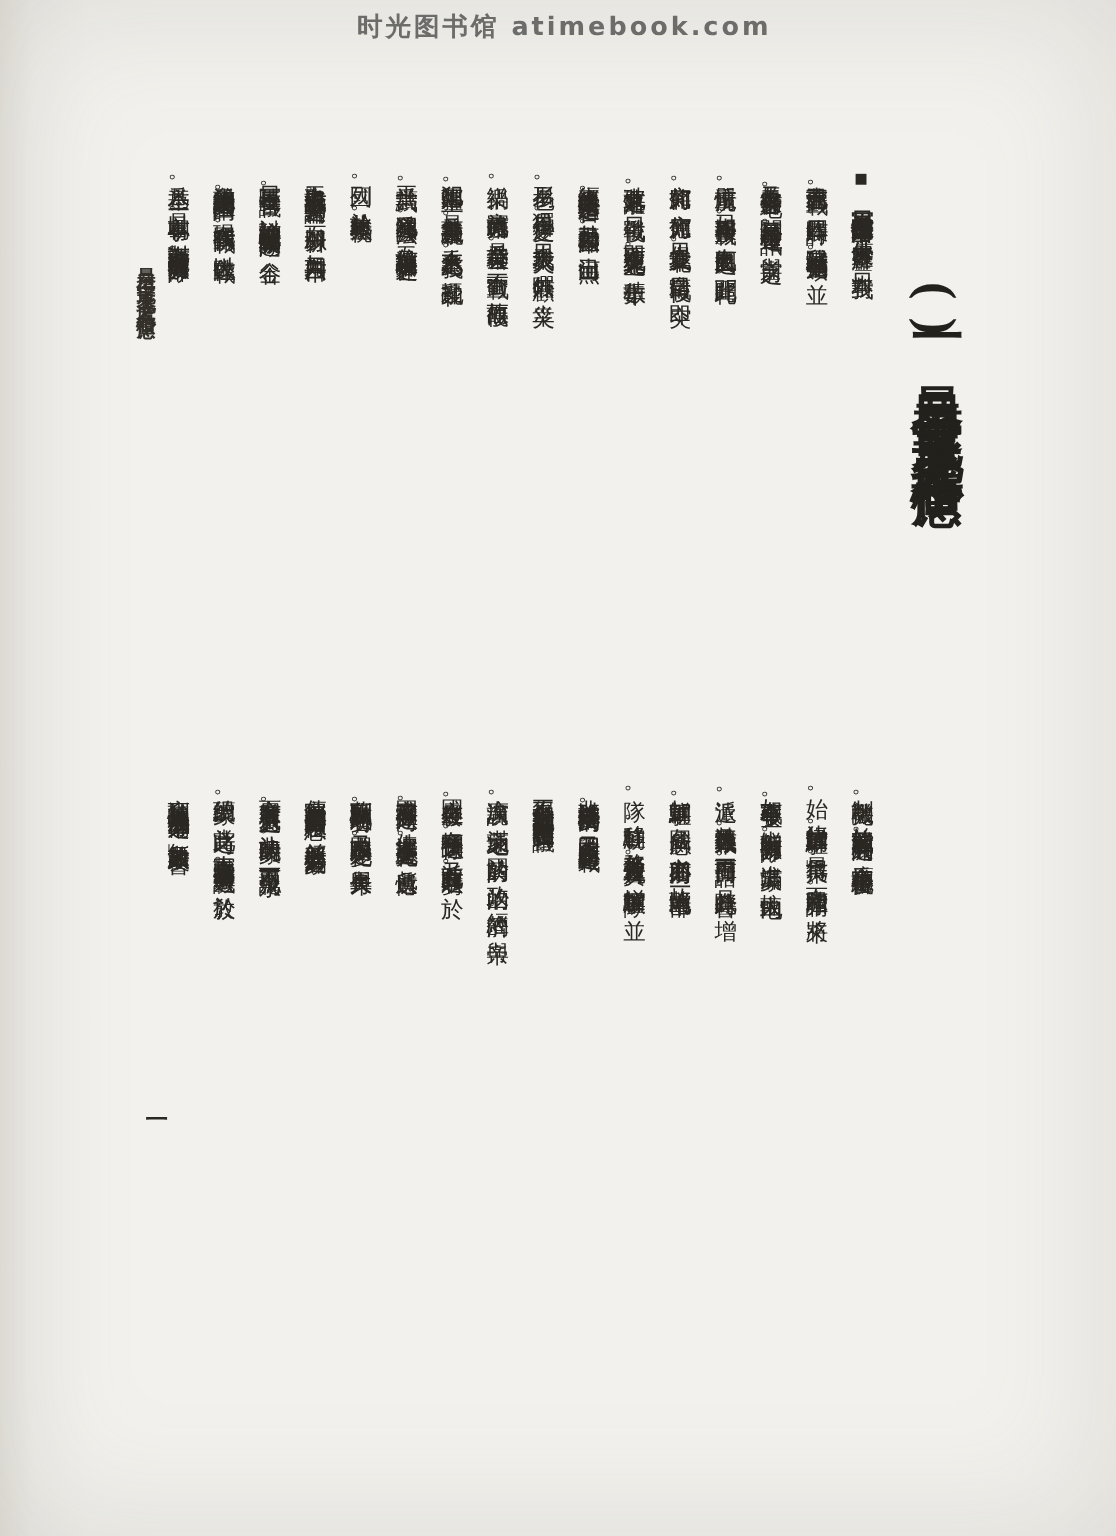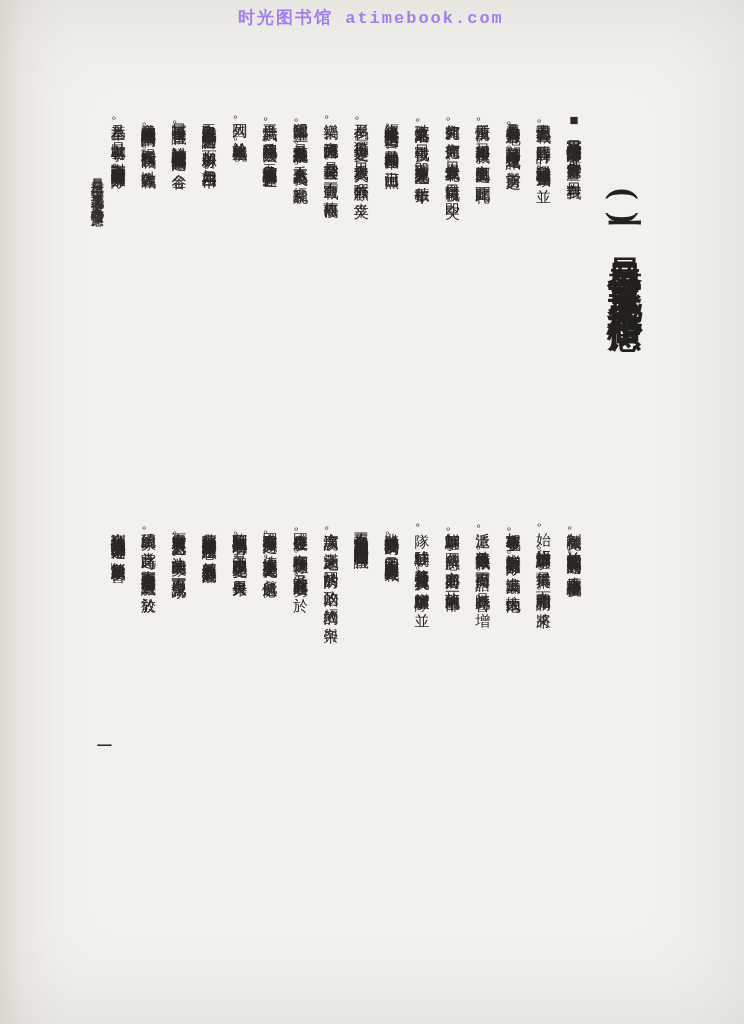--- a/index.html
+++ b/index.html
@@ -53,21 +53,21 @@
     color:#2b2823;font-weight:500;
     overflow:visible;white-space:nowrap;
   }
   .sec-bullet{font-weight:bold;}
   .sec-heading{font-weight:bold;}
   .sec-lead{display:inline-block;margin-top:13px;}
 </style>
 </head>
 <body>
 
-<div class="watermark" style="color: #8b5cf6; font-family: Liberation Mono, monospace;">时光图书馆 atimebook.com</div>
+<div class="watermark" style="color: #404040;">时光图书馆 atimebook.com</div>
 
 <div class="running-header vtext">暴日侵寇東北之處心積慮</div>
 
 <div class="page-number">一</div>
 
 <div class="chapter-title vtext">(一)暴日侵寇東北之處心積慮</div>
 
 <div class="band band-top">
   <div class="tcol">
     <span class="sec-bullet">■</span><span class="sec-heading">日軍突然佔據瀋陽</span><span class="sec-lead">天外傳來一聲霹靂。日本對我</span>

